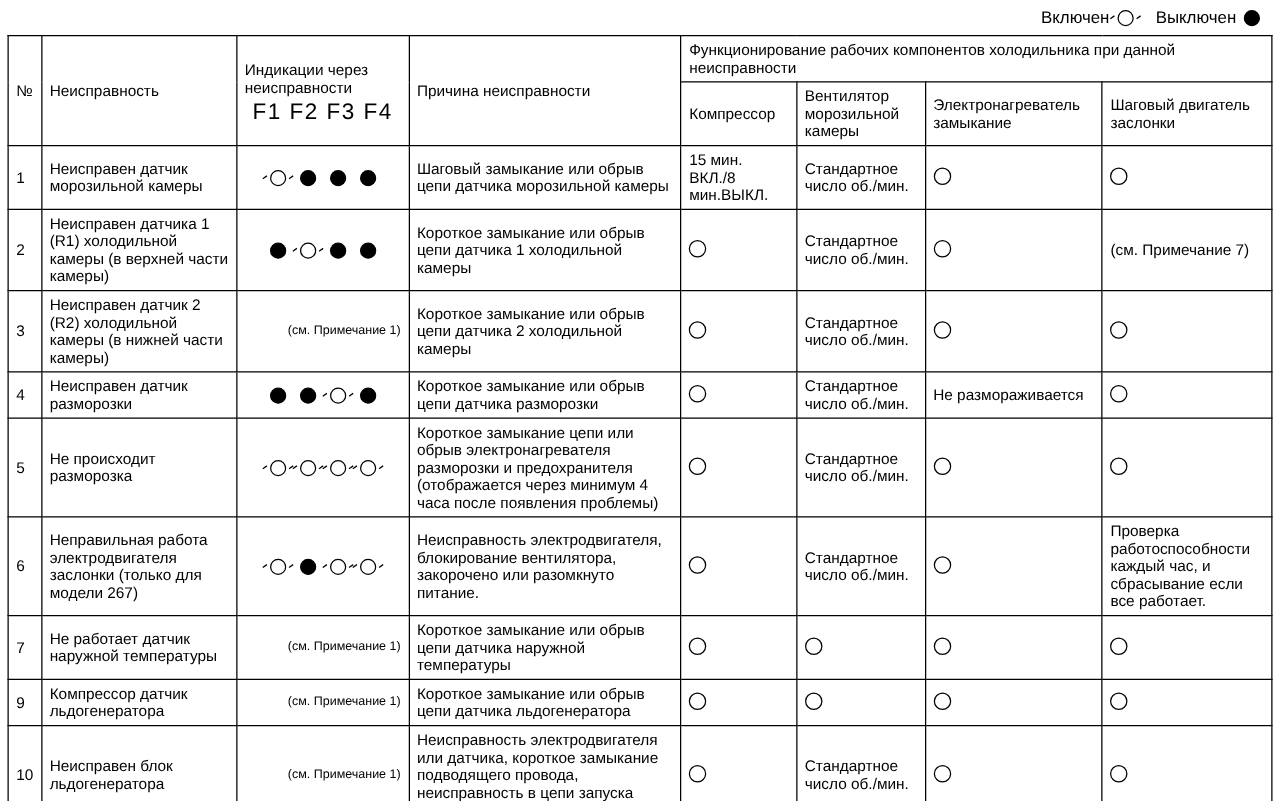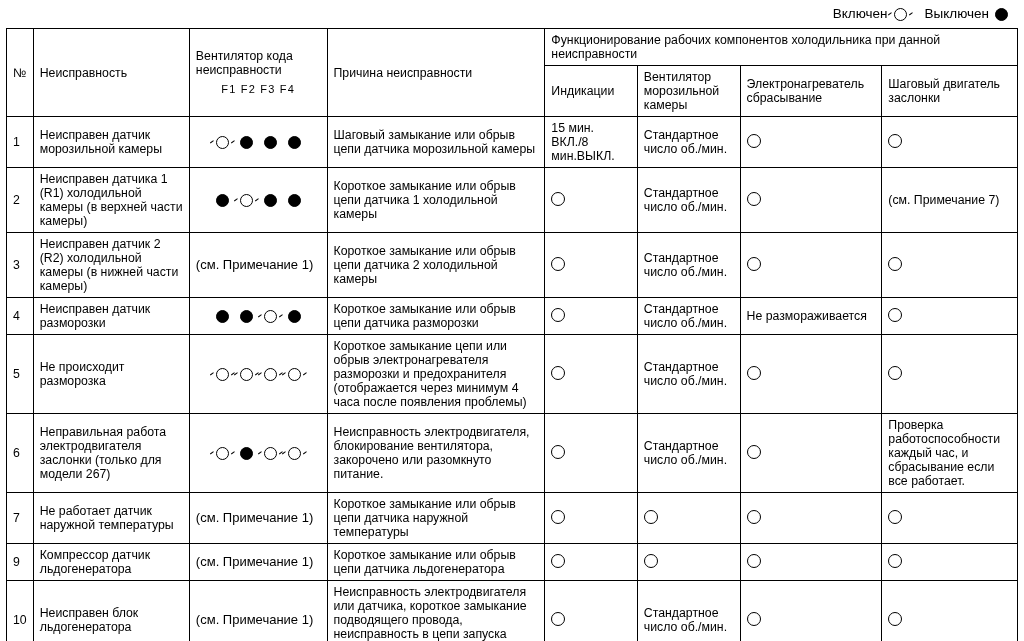--- a/index.html
+++ b/index.html
@@ -112,33 +112,33 @@
     margin-top: 24px;
   }
   .center { text-align: center; }
   .mid { vertical-align: middle; }
 
   .fcodes {
     display: block;
     text-align: center;
     margin-top: 5px;
     letter-spacing: 1.2px;
-    font-size: 11px;
+    font-size: 18px;
   }
   .lamprow {
     display: flex;
     justify-content: center;
     align-items: center;
     gap: 11px;
     padding: 2px 0;
   }
   .note {
     display: block;
-    text-align: left;
-    font-size: 13px;
+    text-align: right;
+    font-size: 10px;
   }
   .cellcenter {
     text-align: center;
   }
   .small-tight { line-height: 14px; }
 </style>
 </head>
 <body>
 
 <div class="page">
@@ -160,30 +160,30 @@
       <col class="c-comp">
         <col class="c-fan">
         <col class="c-heat">
         <col class="c-step">
     </colgroup>
     <thead>
       <tr>
         <th rowspan="2" class="center mid">№</th>
         <th rowspan="2" class="mid">Неисправность</th>
         <th rowspan="2" class="center mid">
-          <span>Вентилятор кода неисправности</span>
+          <span>Индикации через неисправности</span>
           <span class="fcodes">F1 F2 F3 F4</span>
         </th>
         <th rowspan="2" class="mid">Причина неисправности</th>
         <th colspan="4" class="grp-head">Функционирование рабочих компонентов холодильника при данной неисправности</th>
       </tr>
       <tr>
-        <th class="center mid">Индикации</th>
+        <th class="center mid">Компрессор</th>
         <th class="center mid">Вентилятор морозильной камеры</th>
-        <th class="center mid">Электронагреватель сбрасывание</th>
+        <th class="center mid">Электронагреватель замыкание</th>
         <th class="center mid">Шаговый двигатель заслонки</th>
       </tr>
     </thead>
     <tbody>
         <tr>
           <td class="center mid">1</td>
           <td class="mid small-tight">Неисправен датчик морозильной камеры</td>
           <td class="center mid">
             <div class="lamprow">
               <span class="rays"><span class="lamp"></span><span class="d1"></span><span class="d2"></span></span>

